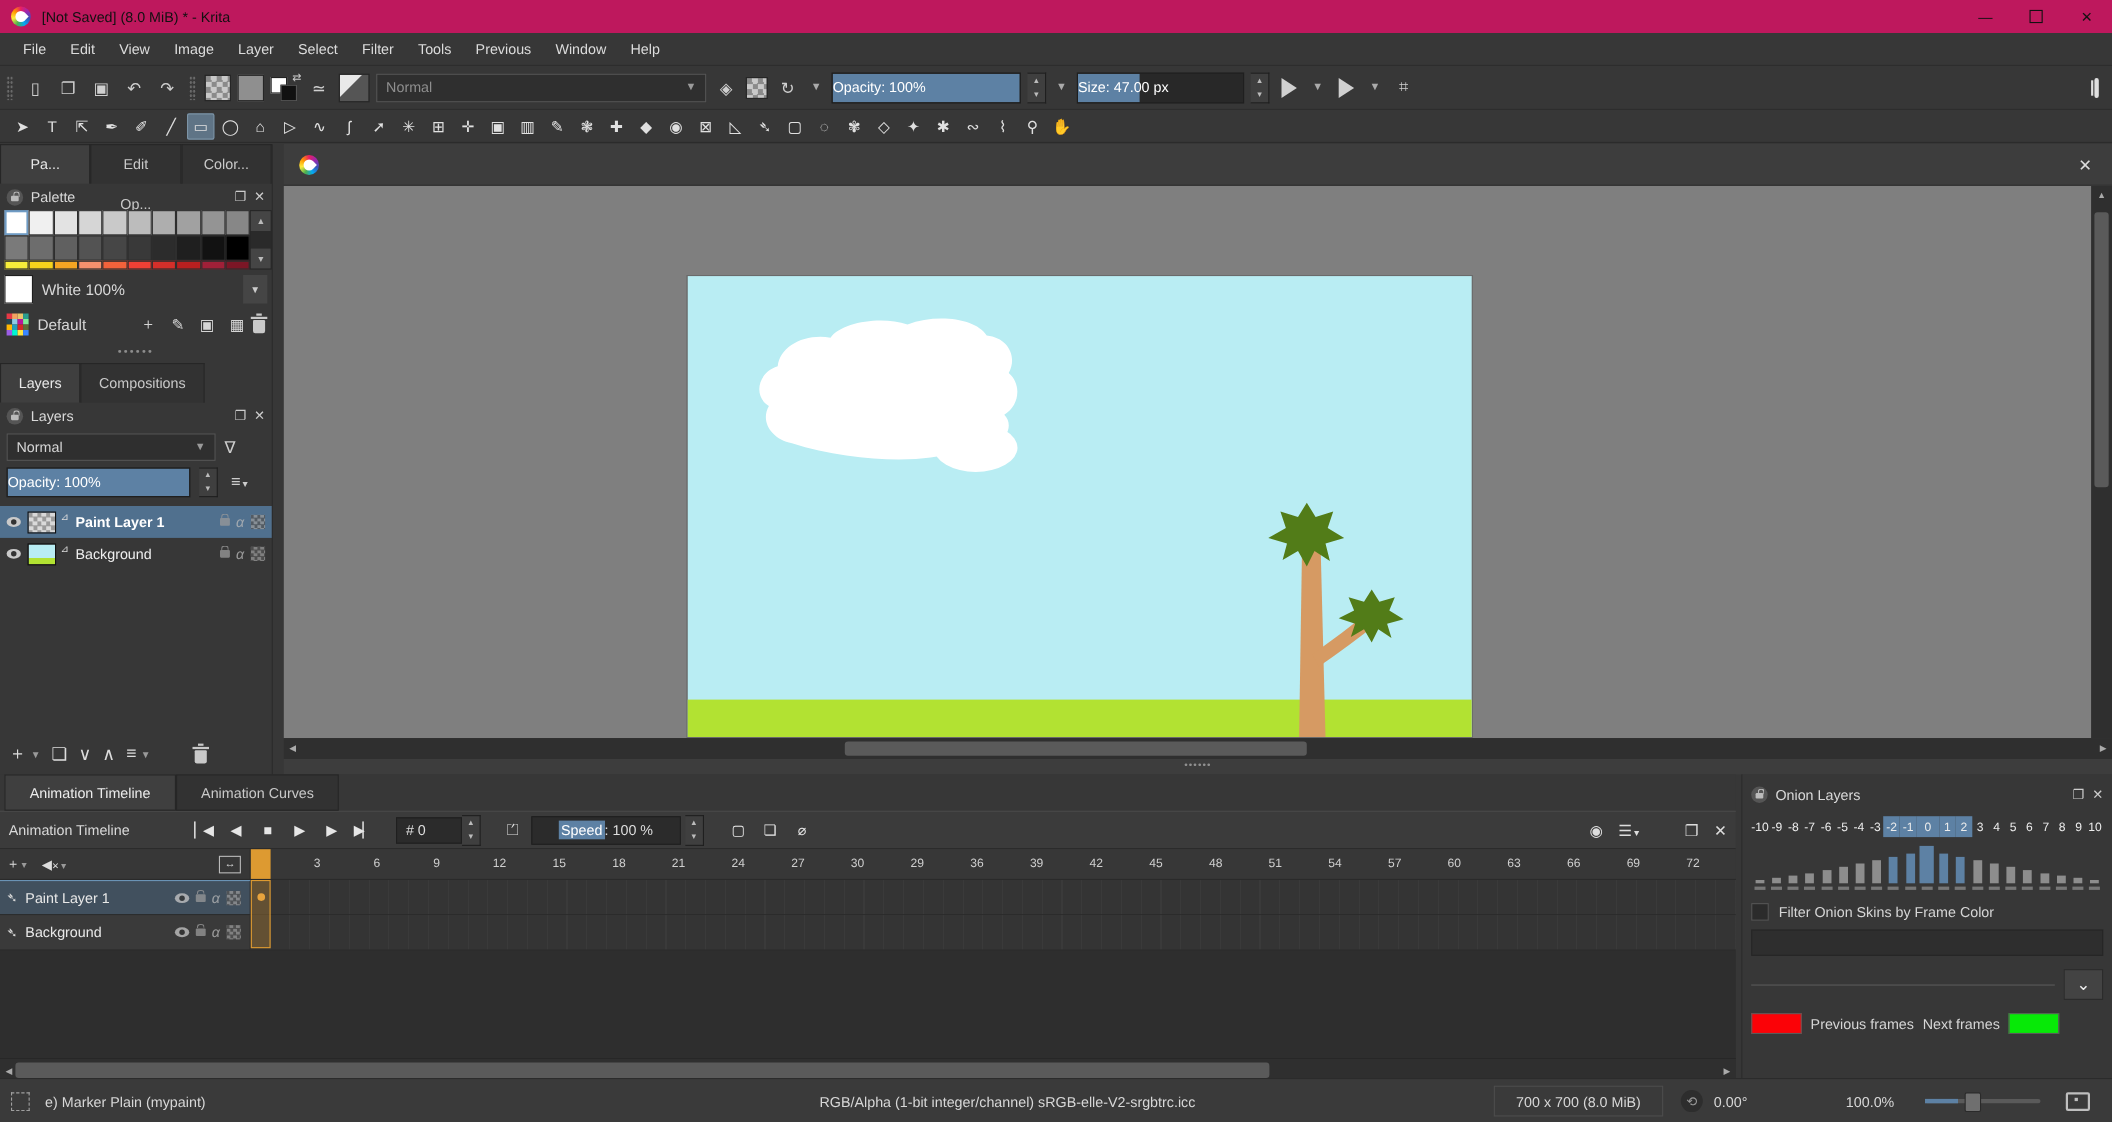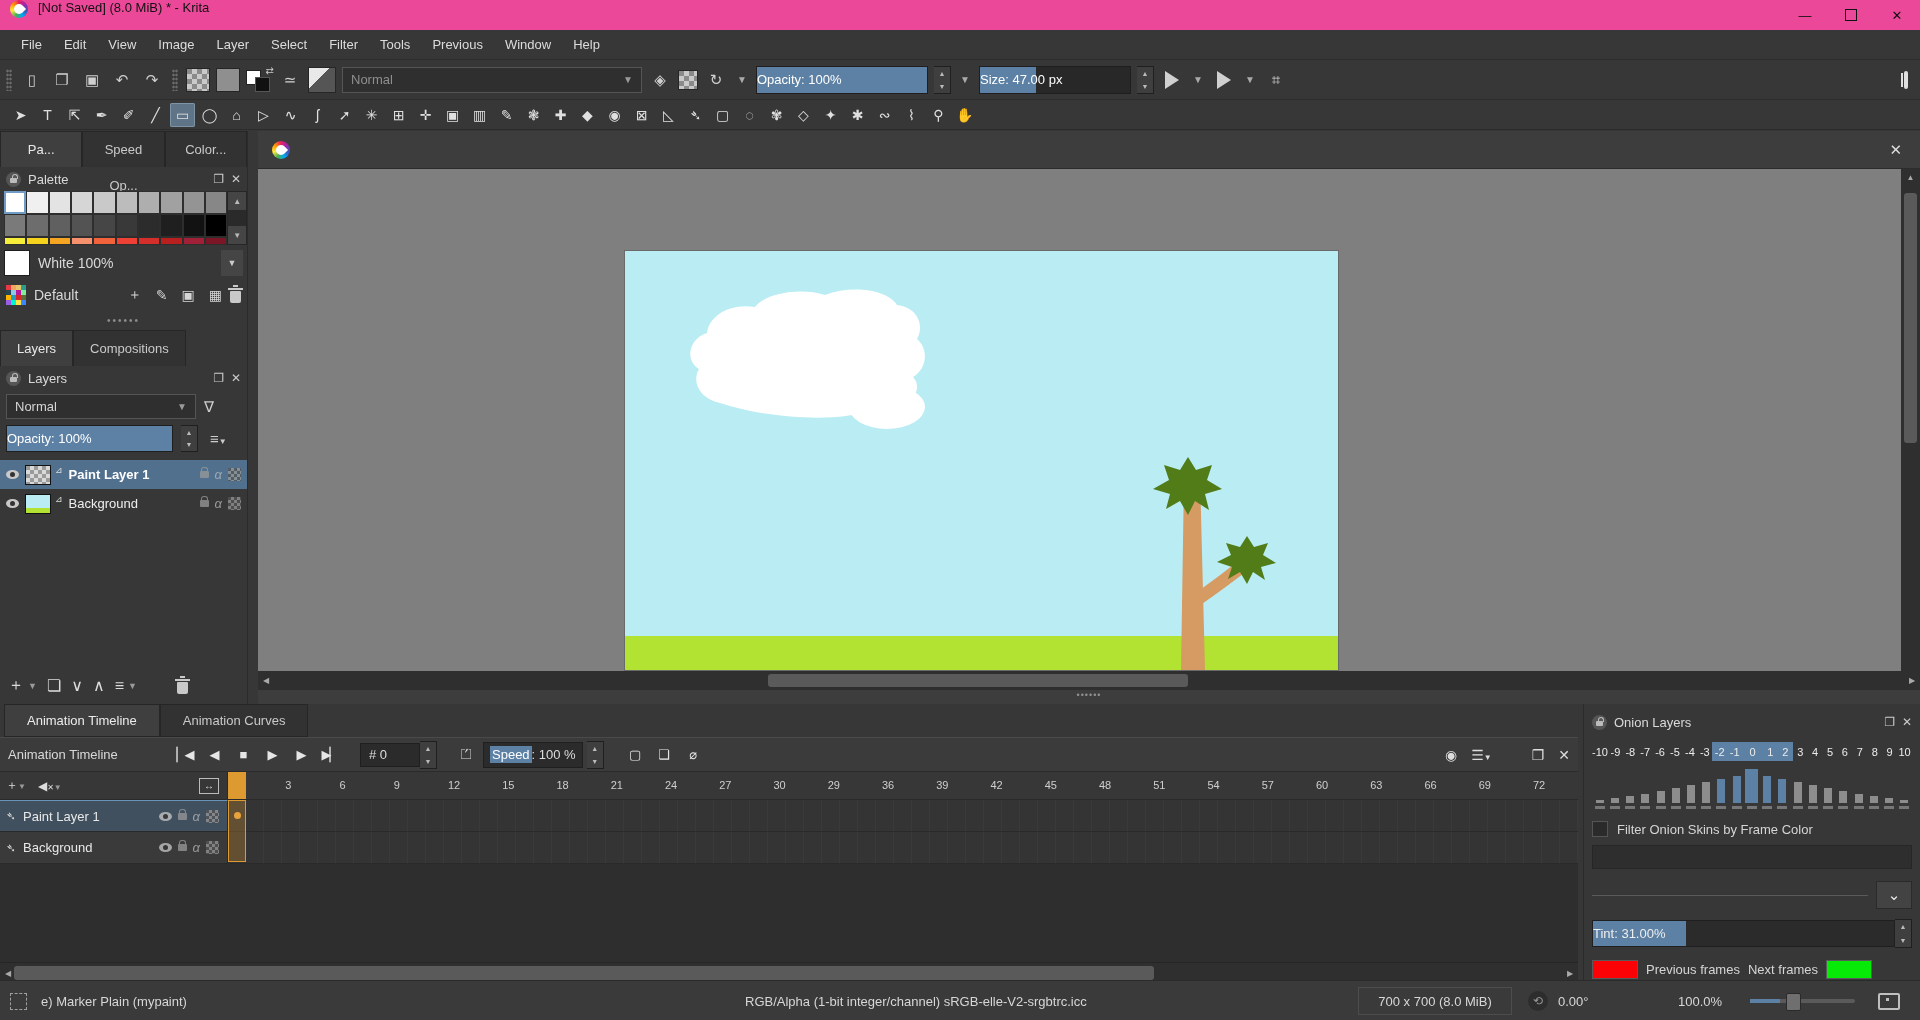--- a/index.html
+++ b/index.html
@@ -2,21 +2,21 @@
 <html><head>
 <meta charset="utf-8">
 <style>
   html,body{margin:0;padding:0;background:#222;}
   #app{position:relative;width:1920px;height:1020px;background:#373737;overflow:hidden;
        font-family:"Liberation Sans",sans-serif;font-size:12px;color:#d8d8d8;
        -webkit-font-smoothing:antialiased;}
   .abs{position:absolute;}
   .flex{display:flex;align-items:center;}
   
-  .titlebar{left:0;top:0;width:1920px;height:30px;background:#ec4899;color:#111;display:flex;}
+  .titlebar{left:0;top:0;width:1920px;height:30px;background:#be185d;color:#111;display:flex;align-items:center;}
   .klogo{width:18px;height:18px;border-radius:50%;margin:0 10px 0 10px;
          background:conic-gradient(#e91e63,#9c27b0,#3f51b5,#03a9f4,#4caf50,#ffeb3b,#ff9800,#e91e63);position:relative;}
   .klogo::after{content:'';position:absolute;left:4px;top:4px;width:10px;height:10px;border-radius:50% 0 50% 50%;background:#fff;transform:rotate(45deg);}
   .title-text{font-size:13px;color:#111;}
   .winbtns{margin-left:auto;display:flex;height:30px;}
   .winbtn{width:46px;height:30px;display:flex;align-items:center;justify-content:center;color:#111;font-size:13px;}
   .maxbox{width:10px;height:10px;border:1px solid #111;}
   
   .menubar{left:0;top:30px;width:1920px;height:30px;background:#373737;border-bottom:1px solid #2d2d2d;display:flex;align-items:center;padding-left:10px;box-sizing:border-box;}
   .menu-item{padding:0 11px;color:#dcdcdc;font-size:13px;line-height:30px;}
@@ -116,21 +116,21 @@
   
   .timelinedock{left:0;top:704px;width:1578px;height:276px;background:#373737;}
   .ttabs{display:flex;padding-left:4px;}
   .ttab{height:31px;line-height:31px;padding:0 22px;background:#323232;border:1px solid #262626;color:#c9c9c9;font-size:13px;}
   .ttab.active{background:#3f3f3f;color:#ececec;}
   .thead{height:35px;display:flex;align-items:center;gap:4px;background:#3b3b3b;border-top:1px solid #4a4a4a;border-bottom:1px solid #2b2b2b;padding:0 8px;box-sizing:border-box;}
   .thead .ttl{font-size:13px;color:#d9d9d9;width:160px;}
   .tpbtn{width:25px;height:24px;display:flex;align-items:center;justify-content:center;color:#e6e6e6;font-size:13px;letter-spacing:-2px;}
   .framespin{display:flex;align-items:center;margin-left:14px;}
   .framebox{width:60px;height:24px;background:#2b2b2b;border:1px solid #1f1f1f;color:#ddd;display:flex;align-items:center;padding:0 8px;box-sizing:border-box;font-size:13px;}
-  .speedbox{height:24px;background:#2b2b2b;border:1px solid #1f1f1f;color:#ddd;display:flex;align-items:center;padding:0 6px;font-size:13px;}
+  .speedbox{height:24px;background:#2b2b2b;border:1px solid #1f1f1f;color:#ddd;display:flex;align-items:center;padding:0 24px;font-size:13px;}
   .speedbox .hl{background:#5d81a4;color:#fff;padding:1px 2px;}
   .dropframes{width:26px;height:24px;display:flex;align-items:center;justify-content:center;color:#ddd;font-size:14px;margin-left:12px;}
   .theadright{margin-left:auto;display:flex;align-items:center;gap:14px;color:#ddd;font-size:14px;}
   .ruler{position:relative;height:27px;background:#373737;border-bottom:1px solid #2a2a2a;display:flex;}
   .rulerlead{width:228px;flex:0 0 228px;display:flex;align-items:center;gap:12px;padding-left:6px;box-sizing:border-box;border-right:1px solid #2a2a2a;color:#ddd;}
   .fitic{margin-left:auto;margin-right:8px;width:18px;height:14px;border:1px solid #bbb;display:flex;align-items:center;justify-content:center;font-size:10px;color:#ddd;}
   .rulercells{position:relative;display:flex;flex:1;}
   .rcell{flex:0 0 54.25px;font-size:11px;color:#cfcfcf;padding-left:3px;line-height:27px;box-sizing:border-box;}
   .curframe{position:absolute;left:0;top:0;width:18px;height:27px;background:#dd9a31;}
   .tracks{position:relative;}
@@ -304,21 +304,21 @@
       <span class="tool">✱</span>
       <span class="tool">∾</span>
       <span class="tool">⌇</span>
       <span class="tool">⚲</span>
       <span class="tool">✋</span>
     </div>
 
   <div class="abs leftdock">
     <div class="tabs" id="leftTabs">
         <span class="tab active" style="flex: 1 1 0%;">Pa...</span>
-        <span class="tab" style="flex: 1 1 0%;">Speed Op...</span>
+        <span class="tab" style="flex: 1 1 0%;">Edit Op...</span>
         <span class="tab" style="flex: 1 1 0%;">Color...</span>
       </div>
 
     <div class="phead">
       <span class="lockcirc"></span>
       <span>Palette</span>
       <span class="phbtn">❐</span>
       <span class="phbtn2">✕</span>
     </div>
 
@@ -775,30 +775,20 @@
       </div>
     <div class="filterrow">
       <span class="cbox"></span>
       <span>Filter Onion Skins by Frame Color</span>
     </div>
     <div class="oncombo"></div>
     <div class="ondivider">
       <span class="ln"></span>
       <span class="chevbtn">⌄</span>
     </div>
-    <div class="tintrow">
-      <span class="tintslider">
-        <span class="fill" style="width: 31%;"></span>
-        <span class="lab">Tint: 31.00%</span>
-      </span>
-      <span class="spincol" style="height:27px">
-          <span>▲</span>
-          <span>▼</span>
-        </span>
-    </div>
     <div class="prevnext">
       <span class="colbtn" id="prevColor" style="background: rgb(251, 2, 7);"></span>
       <span>Previous frames</span>
       <span>Next frames</span>
       <span class="colbtn" id="nextColor" style="background: rgb(7, 233, 7);"></span>
     </div>
   </div>
 
   <div class="abs statusbar">
     <span class="selmode"></span>

